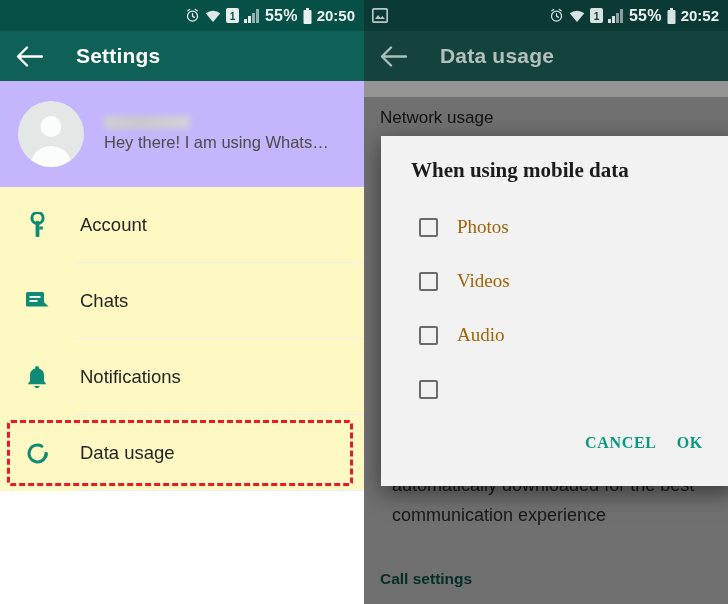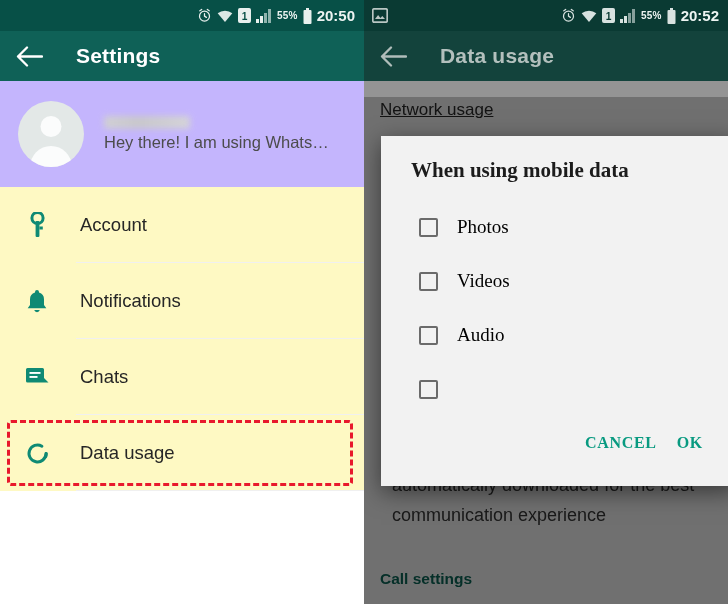--- a/index.html
+++ b/index.html
@@ -21,21 +21,21 @@
     position: relative; height: 31px; width: 100%;
     background: #075047;
     display: flex; align-items: center;
     padding: 0 9px 0 8px;
     color: #eaf2f0;
   }
   .sb-left { display: flex; align-items: center; gap: 5px; flex: 1 1 auto; }
   .sb-right { display: flex; align-items: center; gap: 5px; }
   .sb-icon { display: block; }
   .sb-text {
-    font-size: 10px; font-weight: 700; letter-spacing: .2px;
+    font-size: 16px; font-weight: 700; letter-spacing: .2px;
     color: #edf4f2; line-height: 1;
   }
   .sb-time { font-size: 15px; font-weight: 700; color: #edf4f2; line-height: 1; }
 
   
   .appbar {
     height: 50px; width: 100%;
     background: #0f6157;
     display: flex; align-items: center;
     padding-left: 16px;
@@ -90,22 +90,22 @@
   }
   .hilite-wrap { position: relative; }
   .hilite-box {
     position: absolute; left: 7px; right: 11px; top: 5px; bottom: 5px;
     border: 3px dashed #e8192c; border-radius: 4px; pointer-events: none;
   }
 
   
   .dim-content { position: absolute; inset: 0; background: #fff; }
   .dim-title {
-    position: absolute; left: 16px; top: 100px;
-    font-size: 17px; color: #2d2d2d; text-decoration: underline;
+    position: absolute; left: 16px; top: 108px;
+    font-size: 17px; color: #2d2d2d;
   }
   .dim-para {
     position: absolute; left: 28px; right: 16px; top: 470px;
     font-size: 18px; line-height: 30px; color: #3b3b3b;
   }
   .dim-link {
     position: absolute; left: 16px; top: 570px;
     font-size: 15.5px; font-weight: 700; color: #0c6b5c;
   }
   .scrim {
@@ -127,21 +127,21 @@
   }
   .dialog-title {
     font-size: 21px; font-weight: 700; color: #1c1c1c;
     padding: 0 30px; margin-bottom: 17px;
   }
   .cbrow { display: flex; align-items: center; height: 54px; padding-left: 38px; }
   .cbox {
     width: 19px; height: 19px; border: 2px solid #6b6b6b;
     border-radius: 2px; background: transparent; flex: 0 0 auto;
   }
-  .cblabel { font-size: 19px; color: #000000; margin-left: 19px; }
+  .cblabel { font-size: 19px; color: #a16207; margin-left: 19px; }
   .dialog-actions {
     display: flex; justify-content: flex-end; align-items: center;
     gap: 20px; padding: 18px 33px 26px 0;
   }
   .dlg-btn {
     font-size: 16px; font-weight: 700; color: #089a80;
     letter-spacing: .7px; background: none; border: 0;
     font-family: inherit; cursor: pointer;
   }
 </style>
@@ -211,38 +211,38 @@
             <rect x="6.6" y="9" width="3.8" height="16" rx="1" fill="#0f8a74"></rect>
             <rect x="10.4" y="14.5" width="3.4" height="3" fill="#0f8a74"></rect>
           </svg>
         </span>
         <span class="slabel">Account</span>
         <span class="sdivider"></span>
       </div>
 
       <div class="srow">
         <span class="sicon">
-          <svg width="22" height="25" viewBox="0 0 22 25">
-            <path d="M11 1a2 2 0 0 1 2 2v.6a7 7 0 0 1 5 6.7V16l2.3 3.2H1.7L4 16v-5.7a7 7 0 0 1 5-6.7V3a2 2 0 0 1 2-2z" fill="#0f8a74"></path>
-            <path d="M8.2 21a2.9 2.9 0 0 0 5.6 0z" fill="#0f8a74"></path>
-          </svg>
-        </span>
-        <span class="slabel">Notifications</span>
-        <span class="sdivider"></span>
-      </div>
-
-      <div class="srow">
-        <span class="sicon">
           <svg width="24" height="20" viewBox="0 0 24 20">
             <path d="M1 2.5A1.5 1.5 0 0 1 2.5 1h15A1.5 1.5 0 0 1 19 2.5V11l4.5 4.5H2.5A1.5 1.5 0 0 1 1 14z" fill="#0f8a74"></path>
             <rect x="4.5" y="5" width="11" height="1.9" fill="#ffffff"></rect>
             <rect x="4.5" y="9" width="8" height="1.9" fill="#ffffff"></rect>
           </svg>
         </span>
         <span class="slabel">Chats</span>
+        <span class="sdivider"></span>
+      </div>
+
+      <div class="srow">
+        <span class="sicon">
+          <svg width="22" height="25" viewBox="0 0 22 25">
+            <path d="M11 1a2 2 0 0 1 2 2v.6a7 7 0 0 1 5 6.7V16l2.3 3.2H1.7L4 16v-5.7a7 7 0 0 1 5-6.7V3a2 2 0 0 1 2-2z" fill="#0f8a74"></path>
+            <path d="M8.2 21a2.9 2.9 0 0 0 5.6 0z" fill="#0f8a74"></path>
+          </svg>
+        </span>
+        <span class="slabel">Notifications</span>
         <span class="sdivider"></span>
       </div>
 
       <div class="hilite-wrap">
         <div class="srow">
           <span class="sicon">
             <svg width="25" height="25" viewBox="0 0 25 25">
               <path d="M21 12.5a8.5 8.5 0 1 1-4.1-7.3" fill="none" stroke="#0f8a74" stroke-width="3" stroke-linecap="round"></path>
               <path d="M21.3 12.5a8.8 8.8 0 0 1-.5 2.9" fill="none" stroke="#0f8a74" stroke-width="3" stroke-linecap="round"></path>
             </svg>

